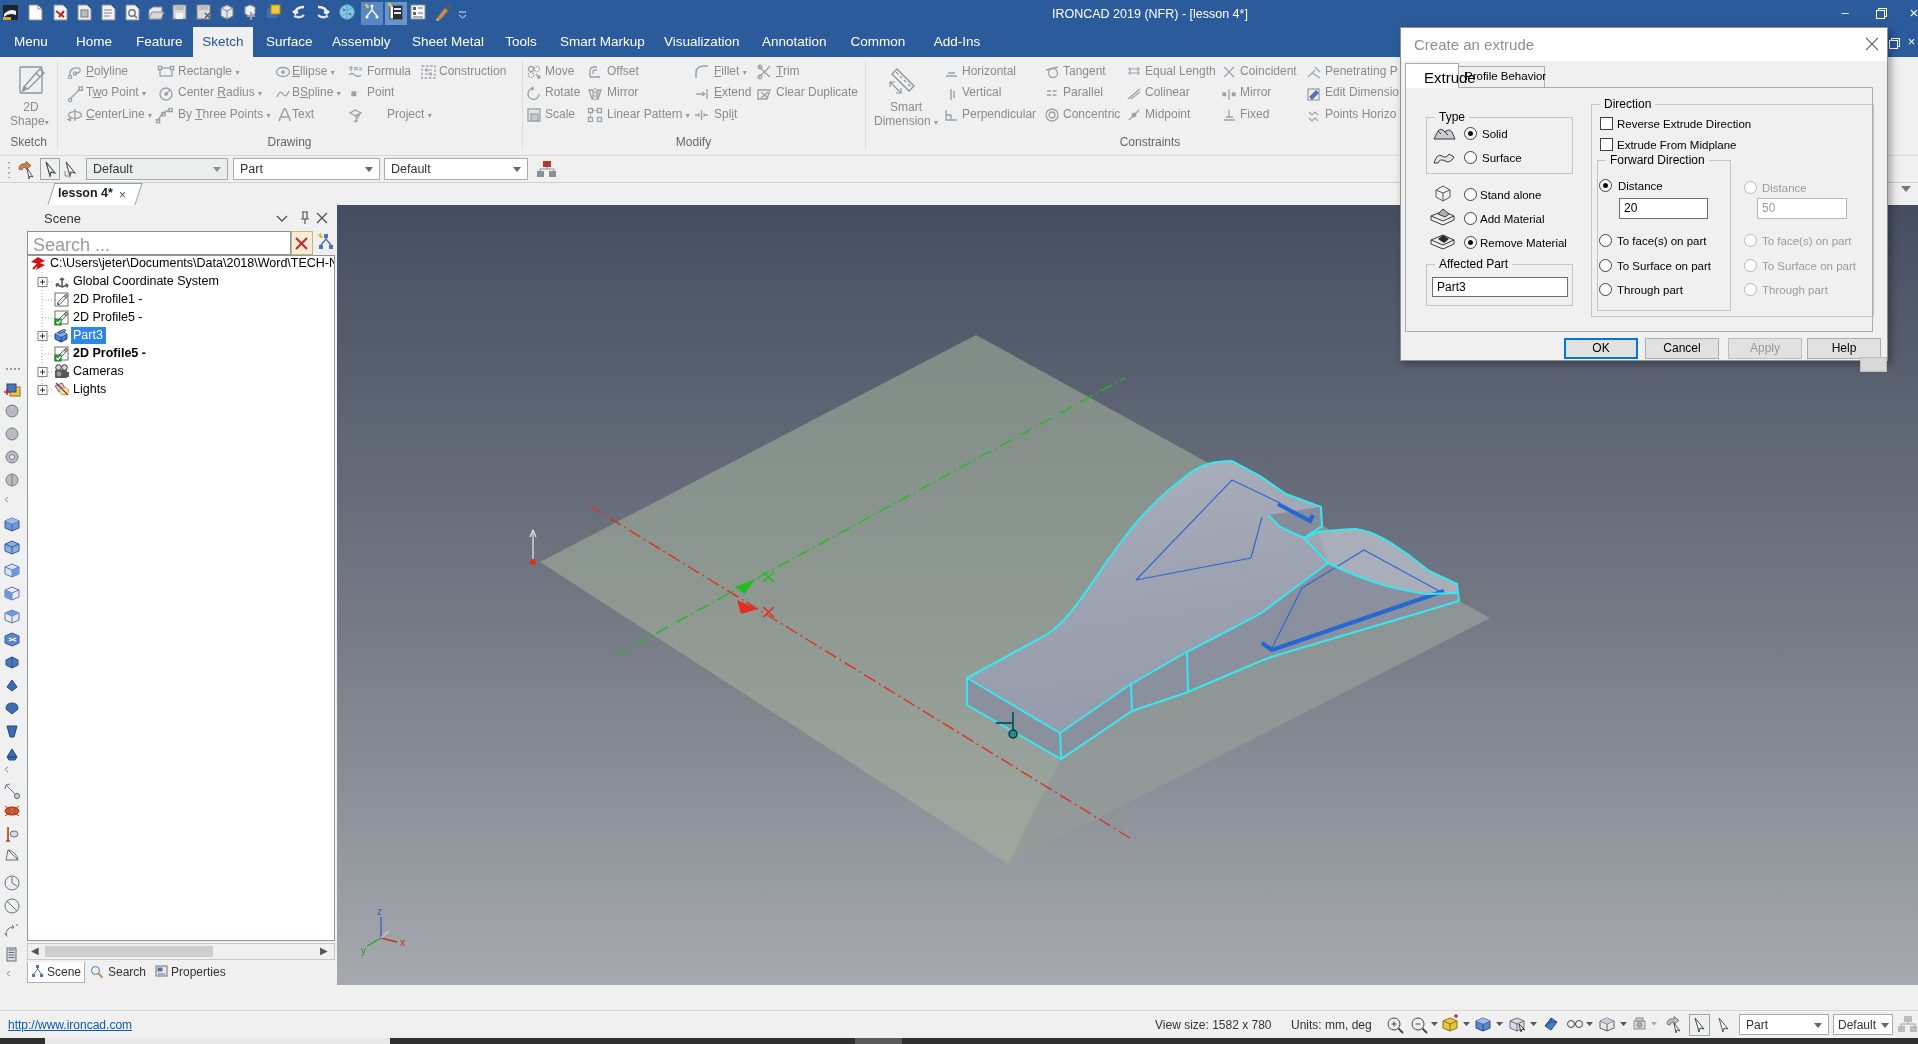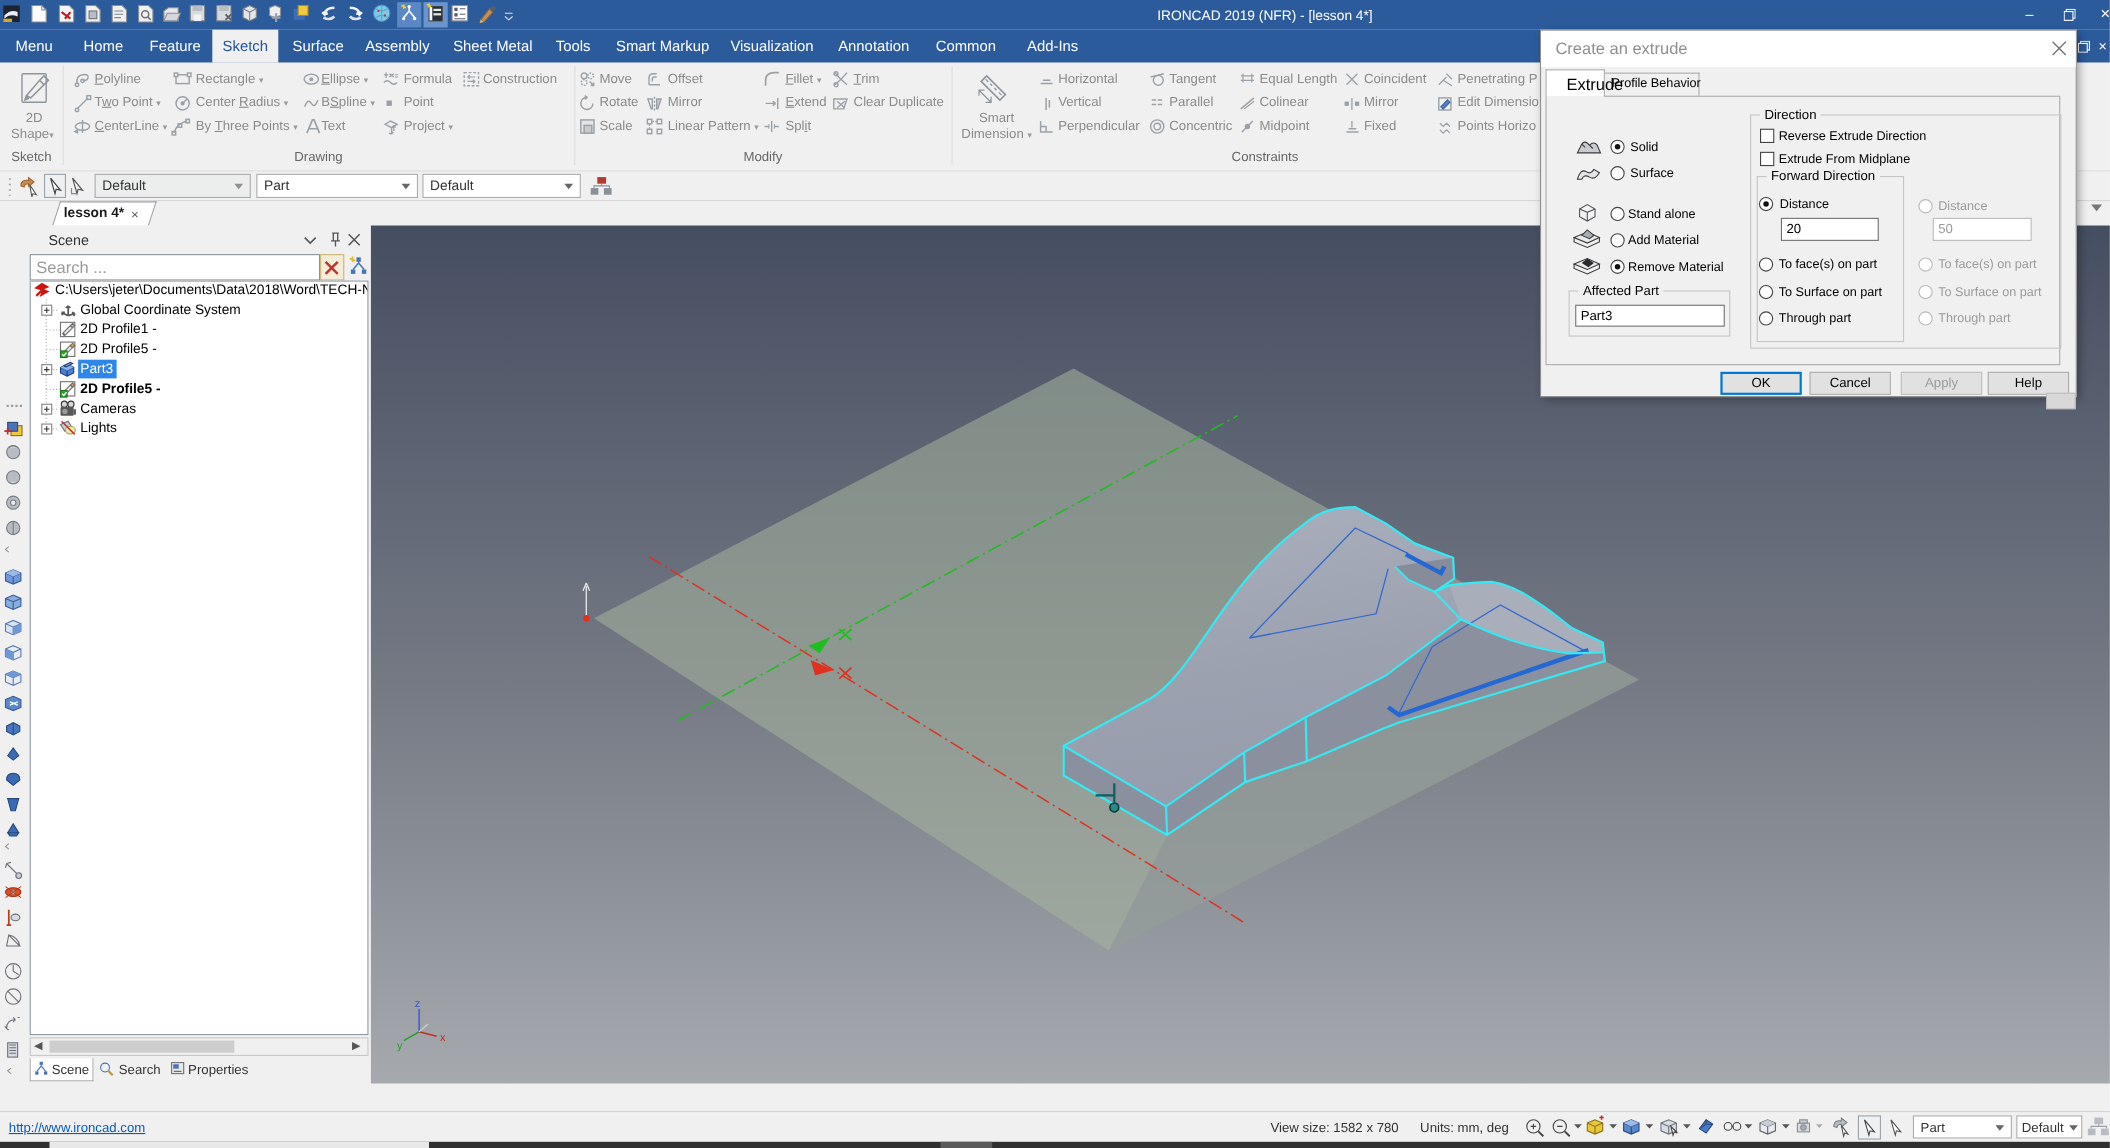--- a/index.html
+++ b/index.html
@@ -383,21 +383,21 @@
     <div class="ritem" style="left:86px;top:28px">T<u>w</u>o Point <span class="dd">▾</span></div>
     <div class="ritem" style="left:86px;top:50px"><u>C</u>enterLine <span class="dd">▾</span></div>
     <div class="ritem" style="left:178px;top:7px">Rectangle <span class="dd">▾</span></div>
     <div class="ritem" style="left:178px;top:28px">Center <u>R</u>adius <span class="dd">▾</span></div>
     <div class="ritem" style="left:178px;top:50px">By <u>T</u>hree Points <span class="dd">▾</span></div>
     <div class="ritem" style="left:292px;top:7px"><u>E</u>llipse <span class="dd">▾</span></div>
     <div class="ritem" style="left:292px;top:28px">B<u>S</u>pline <span class="dd">▾</span></div>
     <div class="ritem" style="left:292px;top:50px">Text</div>
     <div class="ritem" style="left:367px;top:7px">Formula</div>
     <div class="ritem" style="left:367px;top:28px">Point</div>
-    <div class="ritem" style="left:367px;top:50px">Project <span class="dd">▾</span></div>
+    <div class="ritem" style="left:387px;top:50px">Project <span class="dd">▾</span></div>
     <div class="ritem" style="left:439px;top:7px">Construction</div>
     <div class="rgl" style="left:57px;width:465px">Drawing</div>
     <div class="rsep" style="left:522px"></div>
     <div class="ritem" style="left:545px;top:7px">Move</div>
     <div class="ritem" style="left:545px;top:28px">Rotate</div>
     <div class="ritem" style="left:545px;top:50px">Scale</div>
     <div class="ritem" style="left:607px;top:7px">Offset</div>
     <div class="ritem" style="left:607px;top:28px">Mirror</div>
     <div class="ritem" style="left:607px;top:50px">Linear Pattern <span class="dd">▾</span></div>
     <div class="ritem" style="left:714px;top:7px"><u>F</u>illet <span class="dd">▾</span></div>
@@ -630,21 +630,21 @@
       <path d="M22 6 l5 5 5 -5" stroke-width="1.4"></path>
       <g transform="translate(42,0)">
           <path d="M5 2 h6 M6 2 v7 h4 v-7 M8 9 v5 M4 9 h8" stroke-width="1.2"></path>
         </g>
       <g transform="translate(61,2)">
           <path d="M1 1 L11 11 M11 1 L1 11" stroke-width="1.4"></path>
         </g>
     </svg>
 
     <div style="position:absolute;left:2px;top:26px;width:264px;height:24px;background:#fff;border:1px solid #8a9098"></div>
-    <div style="position:absolute;left:8px;top:30px;font-size:15px;color:#9a9a9a">Search ...</div>
+    <div style="position:absolute;left:8px;top:30px;font-size:18px;color:#9a9a9a">Search ...</div>
     <div style="position:absolute;left:266px;top:26px;width:22px;height:24px;background:#f5edd8;border:1px solid #c8b478"></div>
     <svg width="16" height="16" style="position:absolute;left:269px;top:31px">
         <path d="M2 2 L13 13 M13 2 L2 13" stroke="#c03030" stroke-width="2.2" fill="none"></path>
       </svg>
     <svg width="20" height="20" style="position:absolute;left:291px;top:28px" fill="none">
         <path d="M10 3 v3 M10 6 l-5 6 M10 6 l5 6" stroke="#4a74b8" stroke-width="1.4"></path>
         <rect x="8" y="1" width="4" height="4" fill="#4a74b8"></rect>
         <rect x="3" y="12" width="4" height="4" fill="#4a74b8"></rect>
         <rect x="13" y="12" width="4" height="4" fill="#4a74b8"></rect>
         <path d="M2 2 l5 2 M4.5 0 l0 5" stroke="#e8b820" stroke-width="1.6"></path>
@@ -837,20 +837,23 @@
       </svg>
 
     <div style="position:absolute;left:4px;top:35px;width:54px;height:25px;background:#fff;border:1px solid #acacac;border-bottom:none;z-index:3">
         <span style="position:absolute;left:18px;top:5px;font-size:15px;color:#000">Extrude</span>
       </div>
     <div style="position:absolute;left:56px;top:38px;width:88px;height:22px;background:#f0f0f0;border:1px solid #acacac;border-bottom:none"></div>
     <div class="dtxt" style="left:64px;top:42px">Profile Behavior</div>
 
     <div style="position:absolute;left:4px;top:59px;width:468px;height:245px;background:#f0f0f0;border:1px solid #acacac"></div>
 
+    <div class="grp" style="left:25px;top:89px;width:147px;height:57px">
+        <span class="glbl">Type</span>
+      </div>
     <svg width="26" height="18" style="position:absolute;left:31px;top:97px">
         <path d="M2 14 L6 6 Q8 3 11 5 L13 7 Q17 3 20 7 L23 14 Z" fill="#c8ccd2" stroke="#3a3a3a"></path>
         <path d="M6 6 L9 9 M13 7 L16 10" stroke="#3a3a3a"></path>
       </svg>
     <div class="rad sel" style="left:63px;top:99px"></div>
     <div class="dtxt" style="left:81px;top:100px">Solid</div>
     <svg width="26" height="18" style="position:absolute;left:31px;top:121px">
         <path d="M2 14 Q5 4 10 7 Q14 10 17 5 L22 8 Q18 15 13 12 Q8 9 6 14 Z" fill="#e2e4e8" stroke="#3a3a3a"></path>
       </svg>
     <div class="rad" style="left:63px;top:123px"></div>

